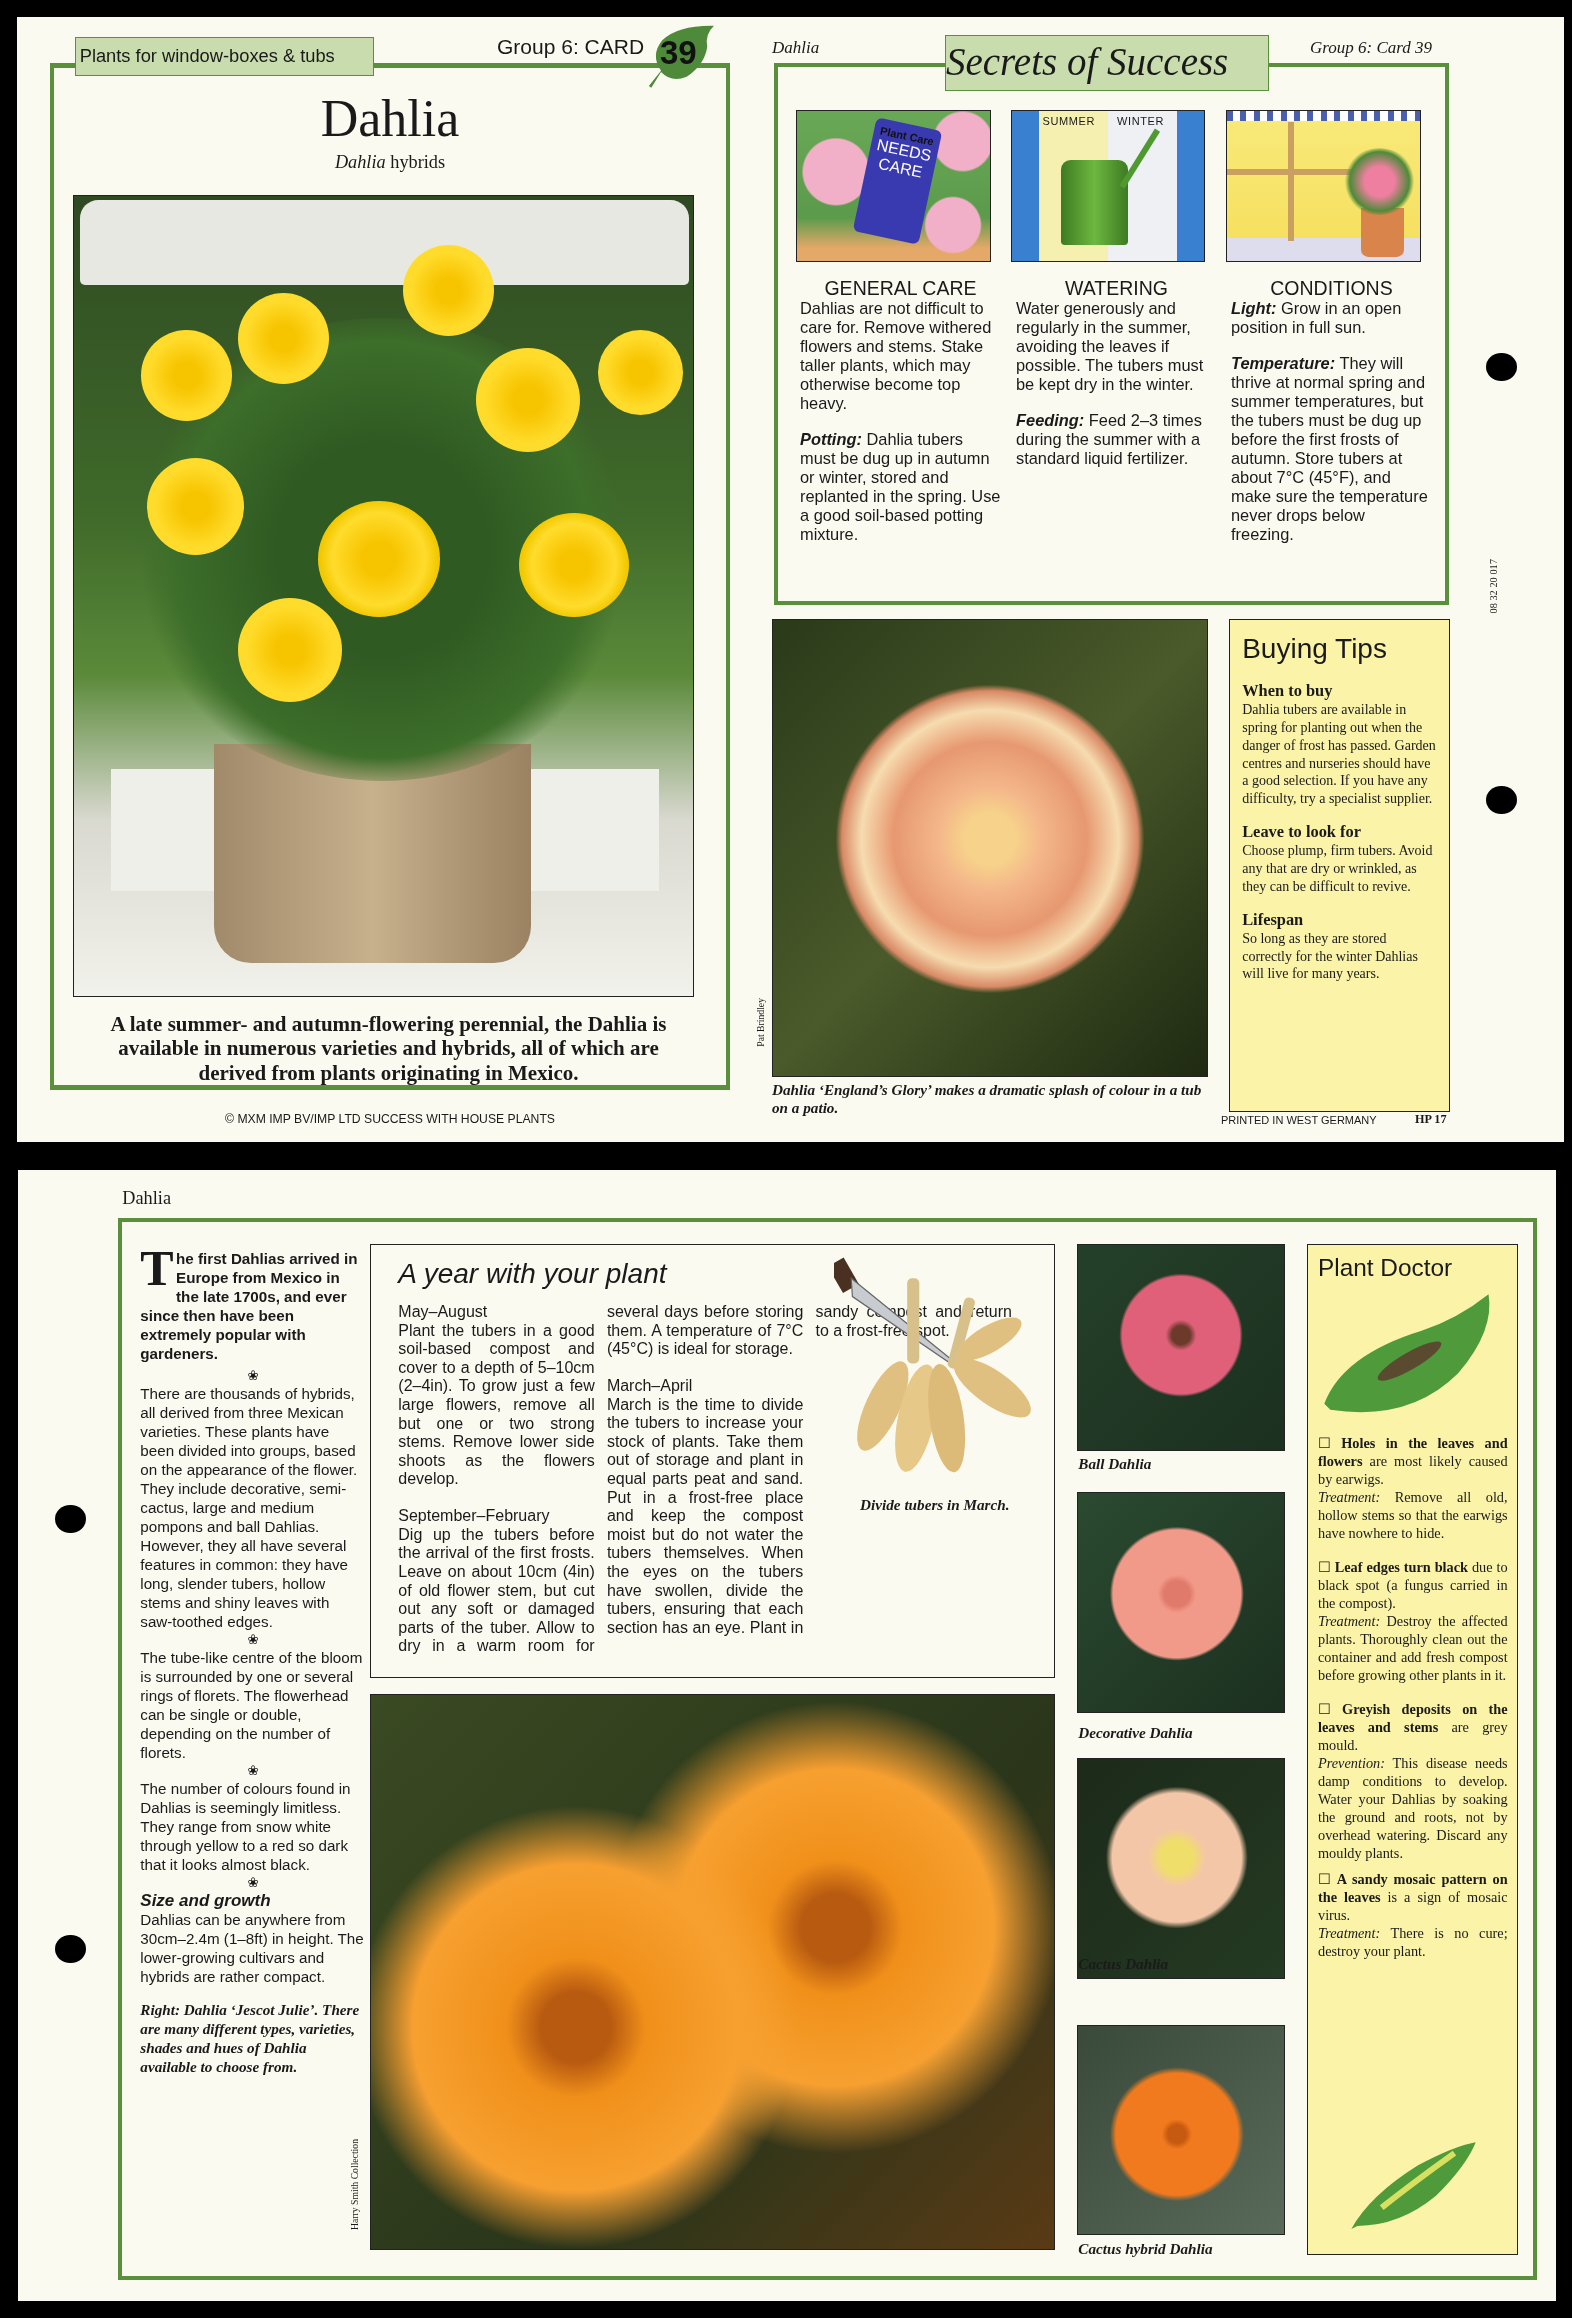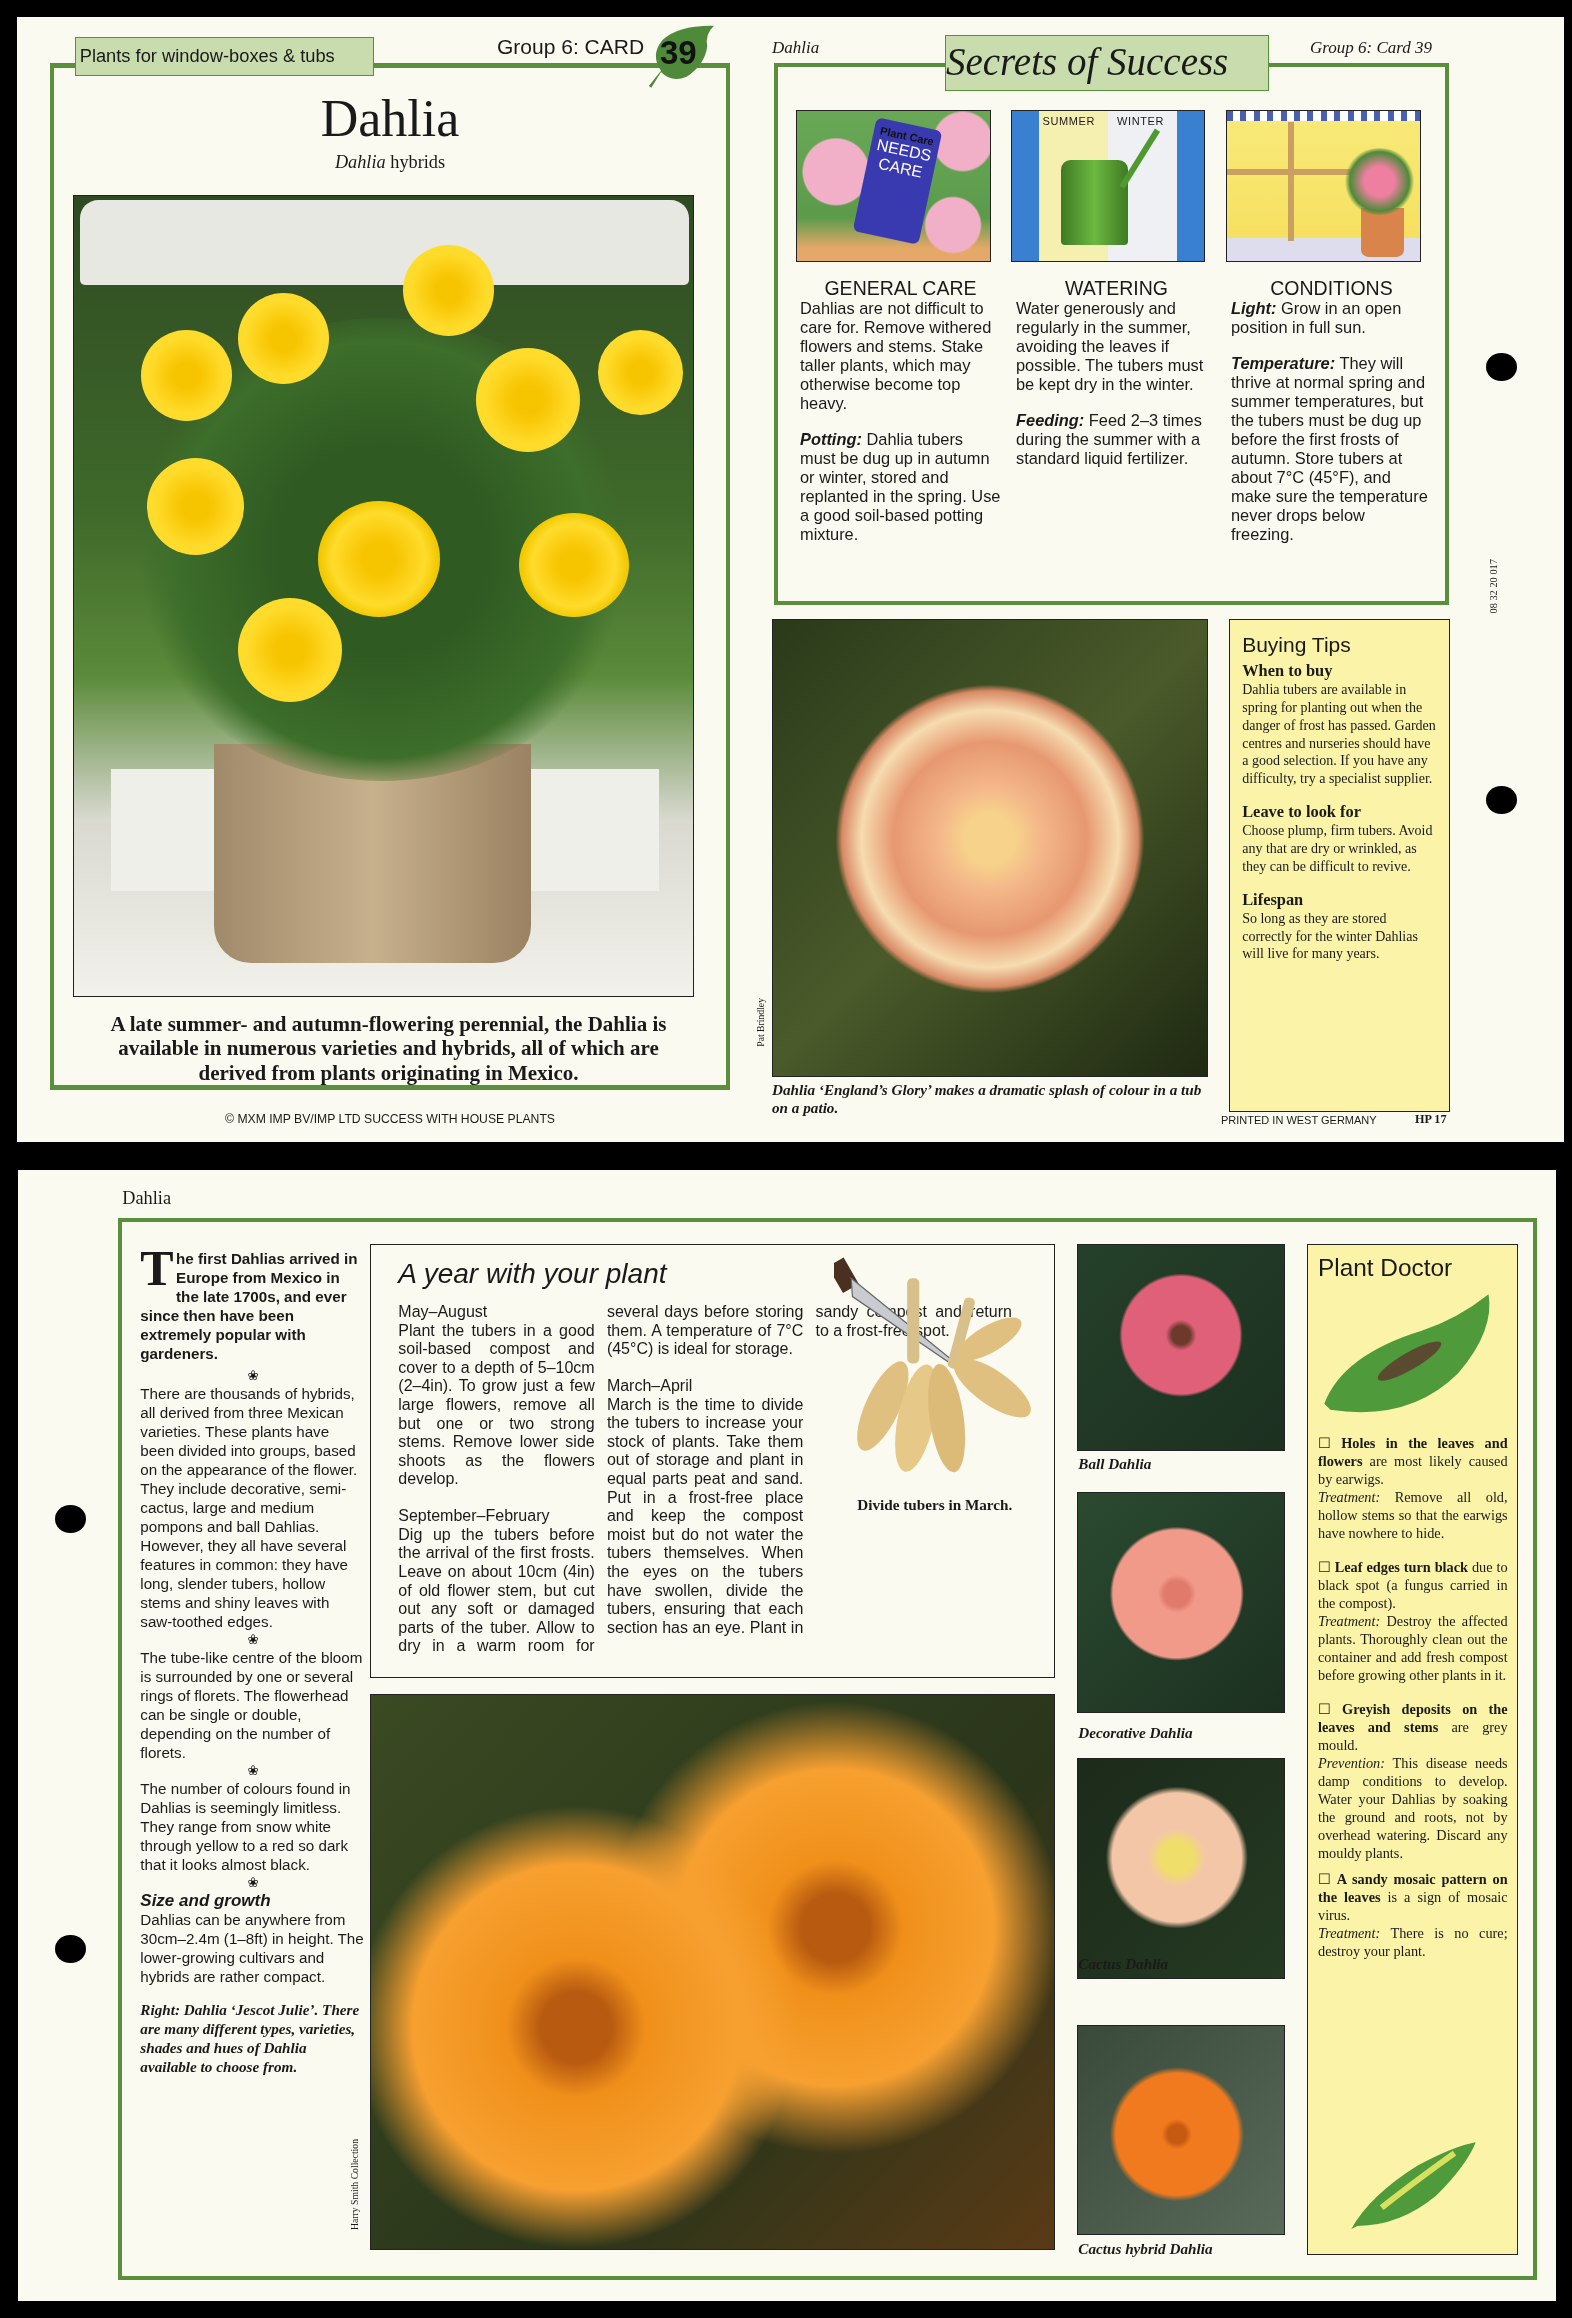--- a/index.html
+++ b/index.html
@@ -108,21 +108,21 @@
     <div style="text-align:center;font-size:19.5px;margin-bottom:1.2px;">CONDITIONS</div>
     <p><i style="font-weight:bold">Light:</i><span> Grow in an open position in full sun.</span></p>
     <p><i style="font-weight:bold">Temperature:</i><span> They will thrive at normal spring and summer temperatures, but the tubers must be dug up before the first frosts of autumn. Store tubers at about 7°C (45°F), and make sure the temperature never drops below freezing.</span></p>
   </div>
 
   <div class="photo" style="left:755px;top:602px;width:436px;height:458px;background:radial-gradient(circle at 50% 48%,#f7d28a 0 8%,#f4b78a 16%,#e79870 30%,#f6dcb0 40%,#d98a66 46%,transparent 48%),linear-gradient(135deg,#2a3a1a,#4a5a2a 50%,#1f2a12);"></div>
   <div class="abs vert serif" style="left:738px;top:981px;font-size:9.7px;">Pat Brindley</div>
   <div class="abs serif" style="left:755px;top:1064px;width:439px;font-size:15.2px;line-height:18.3px;font-style:italic;font-weight:bold;">Dahlia ‘England’s Glory’ makes a dramatic splash of colour in a tub on a patio.</div>
 
   <div class="abs yellow-box serif" style="left:1212px;top:602px;width:221px;height:493px;padding:13.4px 12.2px;">
-    <div class="sans" style="font-size:21px;margin-bottom:4px;">Buying Tips</div>
+    <div class="sans" style="font-size:28px;margin-bottom:16px;">Buying Tips</div>
     <div style="font-size:16.4px;font-weight:bold;">When to buy</div>
     <div style="font-size:14px;line-height:17.7px;margin-bottom:14.6px;">Dahlia tubers are available in spring for planting out when the danger of frost has passed. Garden centres and nurseries should have a good selection. If you have any difficulty, try a specialist supplier.</div>
     <div style="font-size:16.4px;font-weight:bold;">Leave to look for</div>
     <div style="font-size:14px;line-height:17.7px;margin-bottom:14.6px;">Choose plump, firm tubers. Avoid any that are dry or wrinkled, as they can be difficult to revive.</div>
     <div style="font-size:16.4px;font-weight:bold;">Lifespan</div>
     <div style="font-size:14px;line-height:17.7px;">So long as they are stored correctly for the winter Dahlias will live for many years.</div>
   </div>
 
   <div class="abs sans" style="left:1204px;top:1097px;font-size:11px;">PRINTED IN WEST GERMANY</div>
   <div class="abs serif" style="left:1398px;top:1095px;font-size:12.2px;font-weight:bold;">HP 17</div>
@@ -173,21 +173,21 @@
         <polygon points="28,40 250,220 30,70" fill="#c8ccd0" stroke="#666" stroke-width="2"></polygon>
         <rect x="120" y="40" width="20" height="140" fill="#d8c08a" rx="8"></rect>
         <rect x="200" y="70" width="18" height="120" fill="#d8c08a" rx="8" transform="rotate(15 209 130)"></rect>
         <ellipse cx="80" cy="250" rx="28" ry="80" fill="#e0c080" transform="rotate(25 80 250)"></ellipse>
         <ellipse cx="135" cy="270" rx="30" ry="90" fill="#e6c888" transform="rotate(12 135 270)"></ellipse>
         <ellipse cx="185" cy="270" rx="28" ry="90" fill="#dcbb78" transform="rotate(-8 185 270)"></ellipse>
         <ellipse cx="260" cy="220" rx="28" ry="75" fill="#e0c080" transform="rotate(-55 260 220)"></ellipse>
         <ellipse cx="255" cy="140" rx="22" ry="60" fill="#e0c080" transform="rotate(60 255 140)"></ellipse>
       </svg>
     </div>
-    <div class="abs serif" style="left:463px;width:201px;top:251px;text-align:center;font-size:15.2px;font-weight:bold;">Divide tubers in March.</div>
+    <div class="abs serif" style="left:463px;width:201px;top:251px;text-align:center;font-size:15.2px;font-style:italic;font-weight:bold;">Divide tubers in March.</div>
   </div>
 
   <div class="photo" style="left:352px;top:524px;width:685px;height:556px;background:radial-gradient(circle at 30% 60%,#b85a10 0 6%,#f0901a 12%,#f7a030 28%,transparent 38%),radial-gradient(circle at 68% 42%,#b85a10 0 6%,#f0901a 12%,#f7a030 28%,transparent 40%),linear-gradient(135deg,#3a4a22,#2a351a 60%,#5a3a15);"></div>
   <div class="abs vert serif" style="left:331px;top:969px;font-size:9.7px;">Harry Smith Collection</div>
 
   <div class="photo" style="left:1059px;top:74px;width:208px;height:207px;background:radial-gradient(circle at 50% 44%,#6b3a2a 0 6%,#e0607a 10% 38%,transparent 40%),linear-gradient(135deg,#24402a,#1c3020);"></div>
   <div class="abs serif" style="left:1060px;top:285px;font-size:15.2px;font-style:italic;font-weight:bold;">Ball Dahlia</div>
 
   <div class="photo" style="left:1059px;top:322px;width:208px;height:221px;background:radial-gradient(circle at 48% 46%,#e07a6a 0 8%,#f29a8a 12% 40%,transparent 42%),linear-gradient(135deg,#2a4a30,#1c3020);"></div>
   <div class="abs serif" style="left:1060px;top:554px;font-size:15.2px;font-style:italic;font-weight:bold;">Decorative Dahlia</div>

